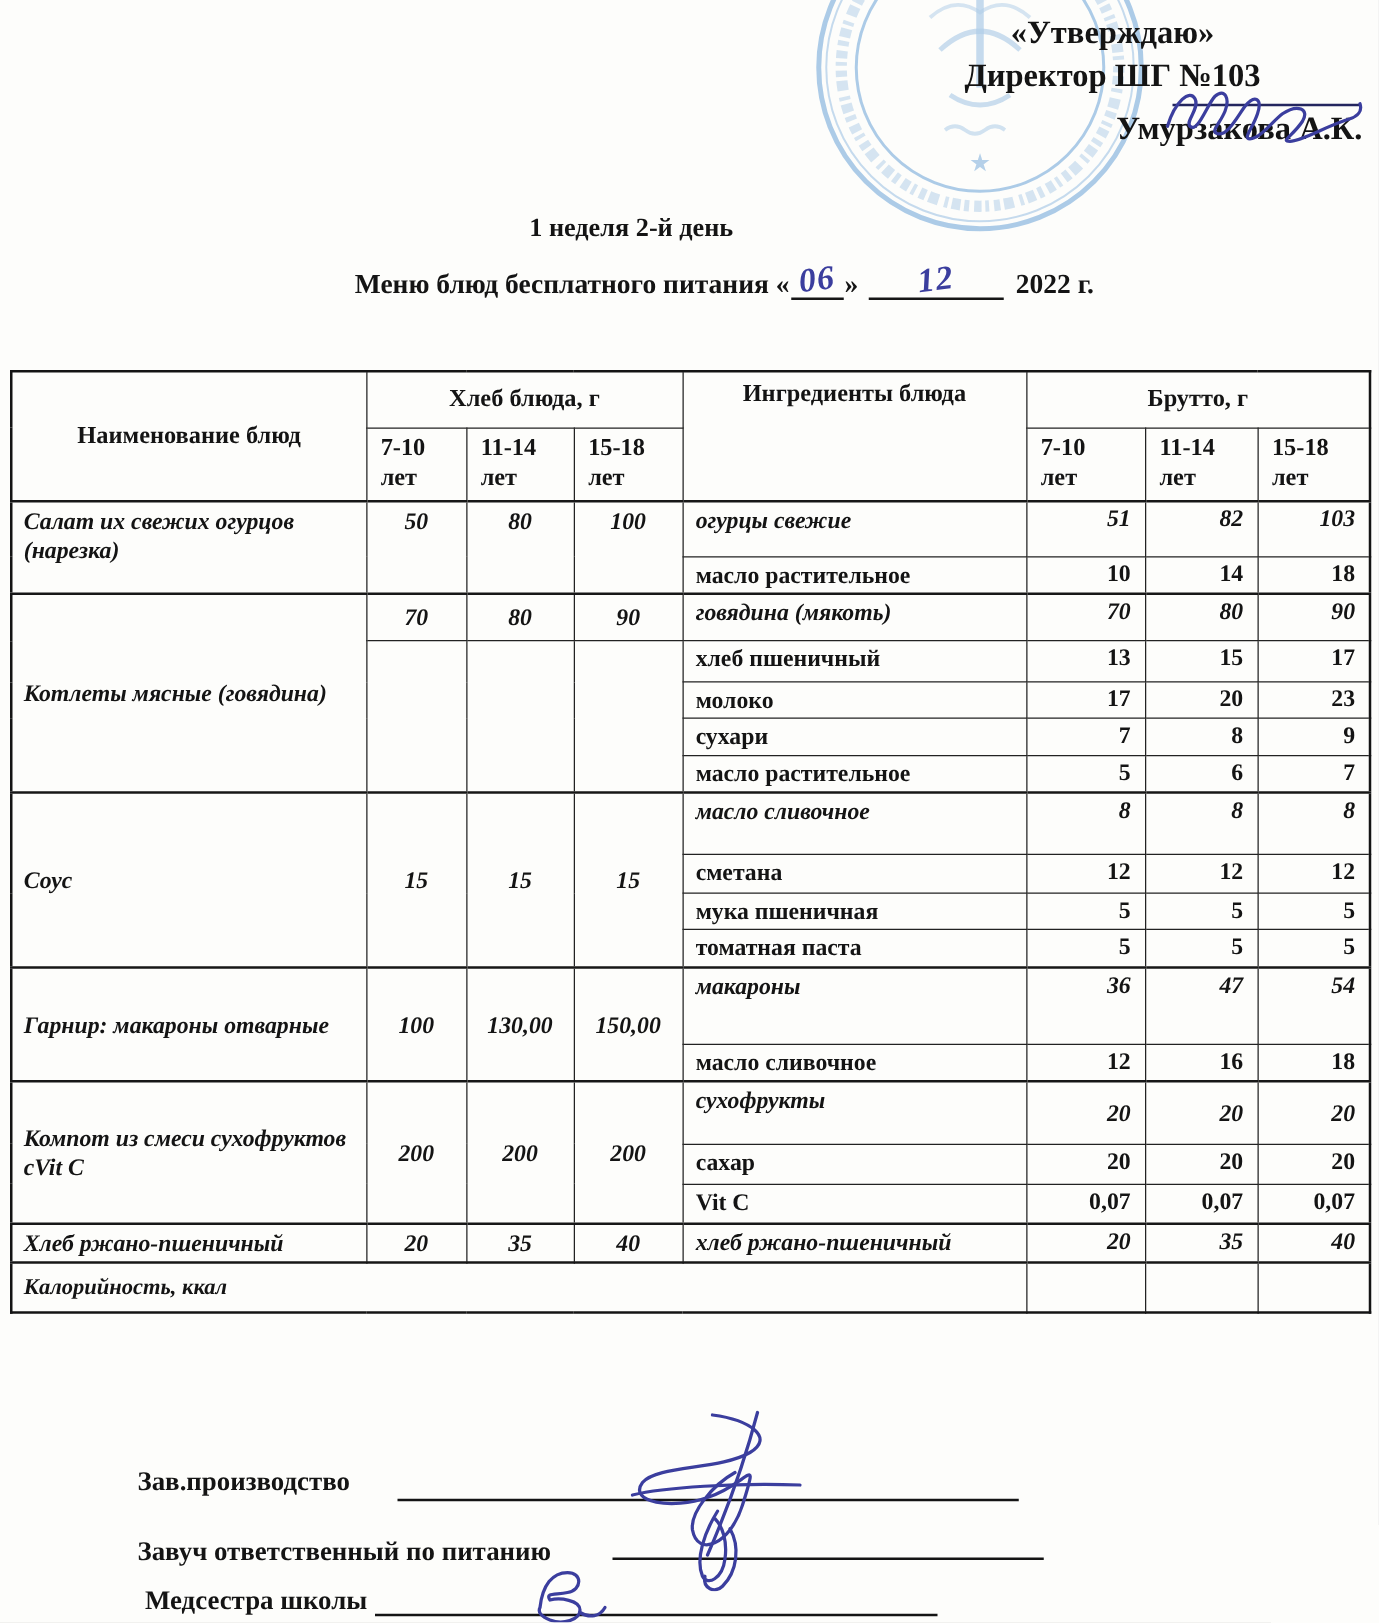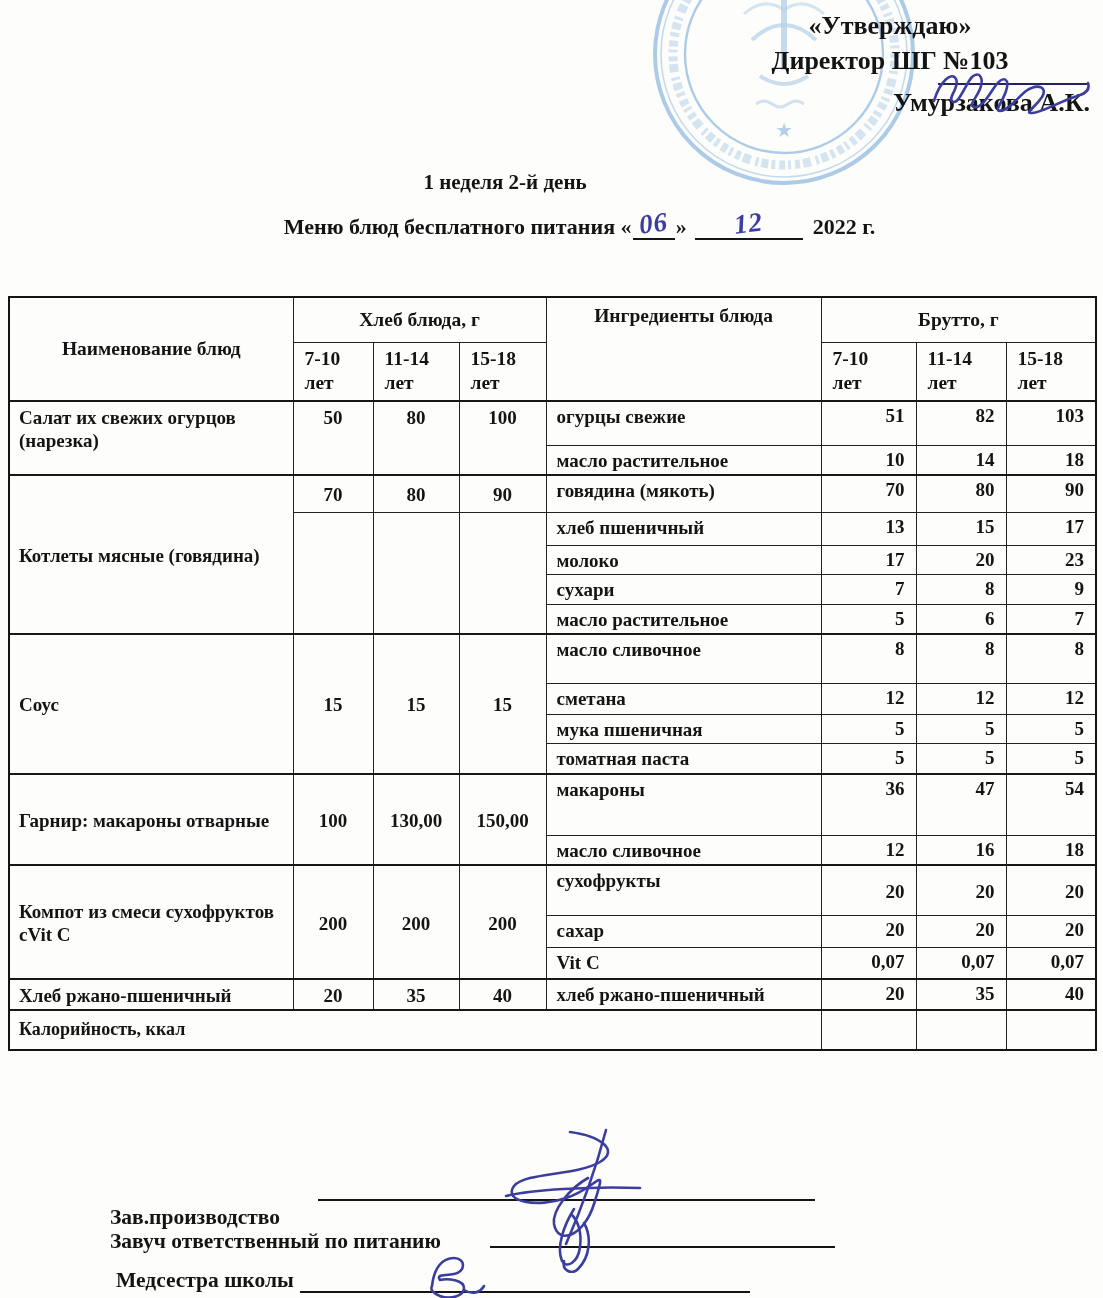--- a/index.html
+++ b/index.html
@@ -23,21 +23,21 @@
   .slot{display:inline-block; border-bottom:2.6px solid #161616; text-align:center; height:26px; vertical-align:bottom;}
   .slot-day{width:42px; margin:0 1px;}
   .slot-month{width:108px; margin:0 10px 0 8px;}
   .hand{display:inline-block; color:#3b3e9e; font-style:italic; font-size:27px; line-height:22px;
     transform:rotate(-7deg); letter-spacing:1px;}
   
   .menu{position:absolute; left:8px; top:296px; width:1087px; border-collapse:collapse; table-layout:fixed;
     z-index:2; font-size:19px; border:2.6px solid #141414;}
   .menu td{border:1.6px solid #222; padding:2px 6px; vertical-align:top; line-height:1.22;
     overflow:hidden; font-weight:bold;}
-  .menu tr.sec td{border-top:2.4px solid #171717;}
+  .menu tr.sec td{border-top:2.4px solid #171717;font-style:italic;}
   .hd{text-align:center; vertical-align:middle !important; font-size:19.5px;}
   .hd.top{vertical-align:top !important; padding-top:6px !important;}
   .hd.sub{text-align:left; padding-left:11px !important;}
   .dn{padding:4px 4px 2px 9px !important;}
   .ig{padding:3px 4px 2px 10px !important;}
   .ov{text-align:center; padding-top:4px !important;}
   .bv{text-align:right; padding-right:11px !important;}
   .mid{vertical-align:middle !important;}
   .cal{padding-left:9px !important; vertical-align:middle !important; font-size:18px;}
   
@@ -269,21 +269,21 @@
 
       <tr class="sec" style="height:40px">
         <td class="cal" colspan="5">Калорийность, ккал</td>
         <td></td>
         <td></td>
         <td></td>
       </tr>
     </tbody>
   </table>
 
-  <div class="sigrow" style="left:110px; top:1205px">Зав.производство</div>
+  <div class="sigrow" style="left:110px; top:1173px">Зав.производство</div>
   <div class="ul" style="left:318px; top:1199px; width:497px"></div>
 
   <div class="sigrow" style="left:110px; top:1229px">Завуч ответственный по питанию</div>
   <div class="ul" style="left:490px; top:1246px; width:345px"></div>
 
   <div class="sigrow" style="left:116px; top:1268px">Медсестра школы</div>
   <div class="ul" style="left:300px; top:1291px; width:450px"></div>
 
   <div class="scribble" style="left:470px; top:1126px">
     <svg width="185" height="122" viewBox="0 0 185 122">

